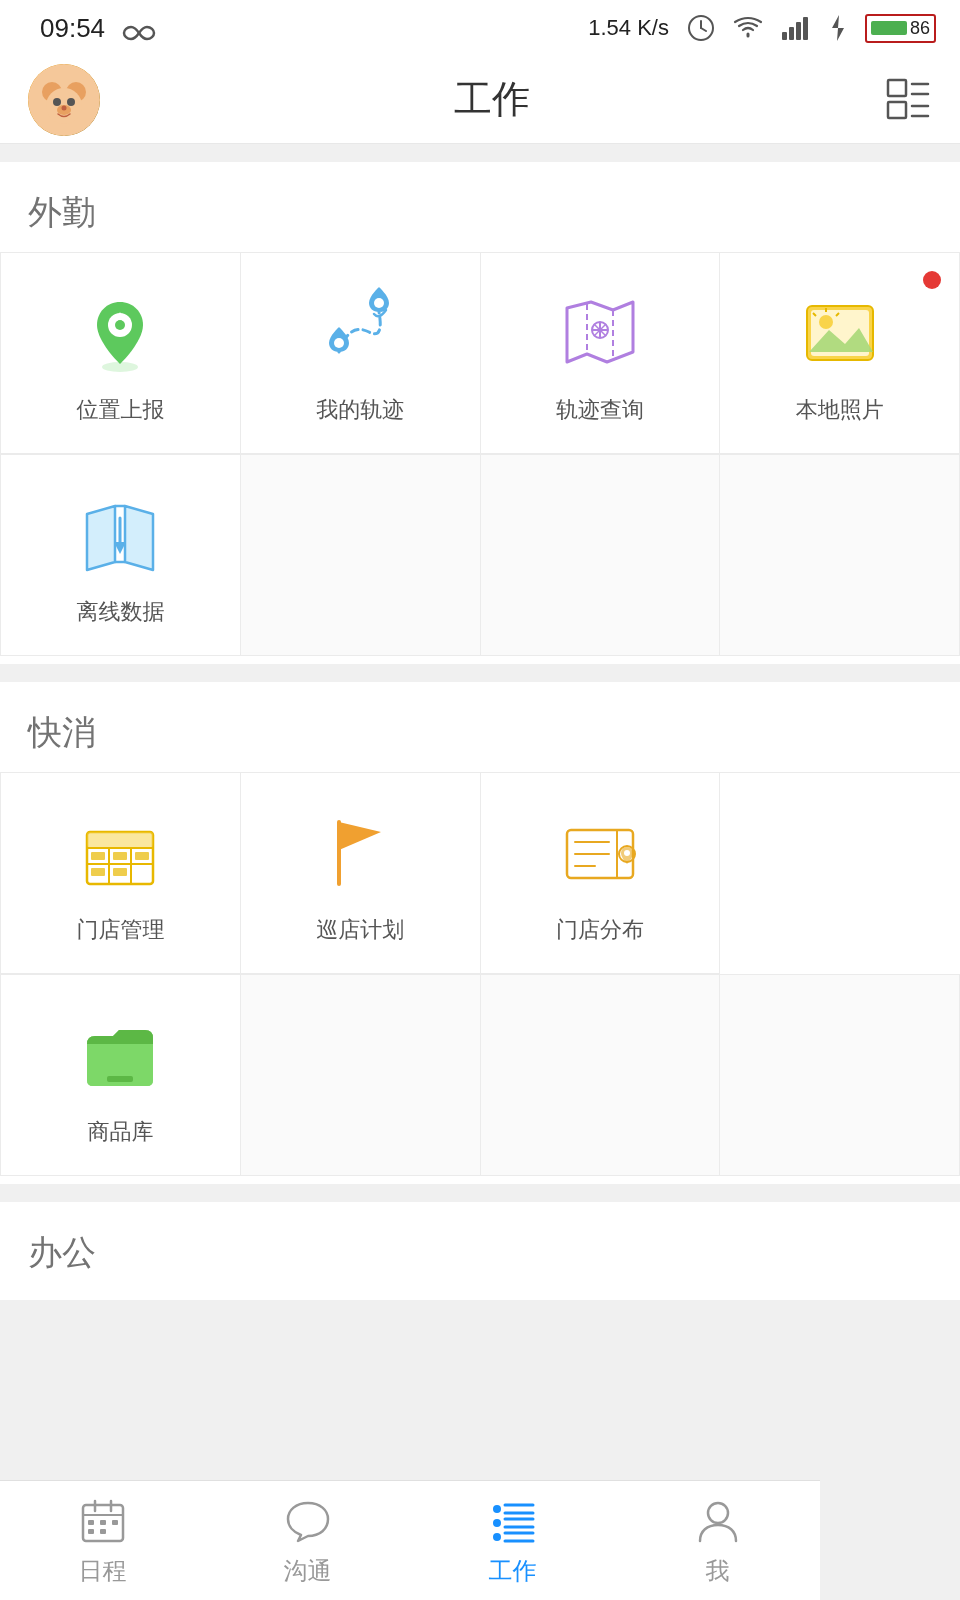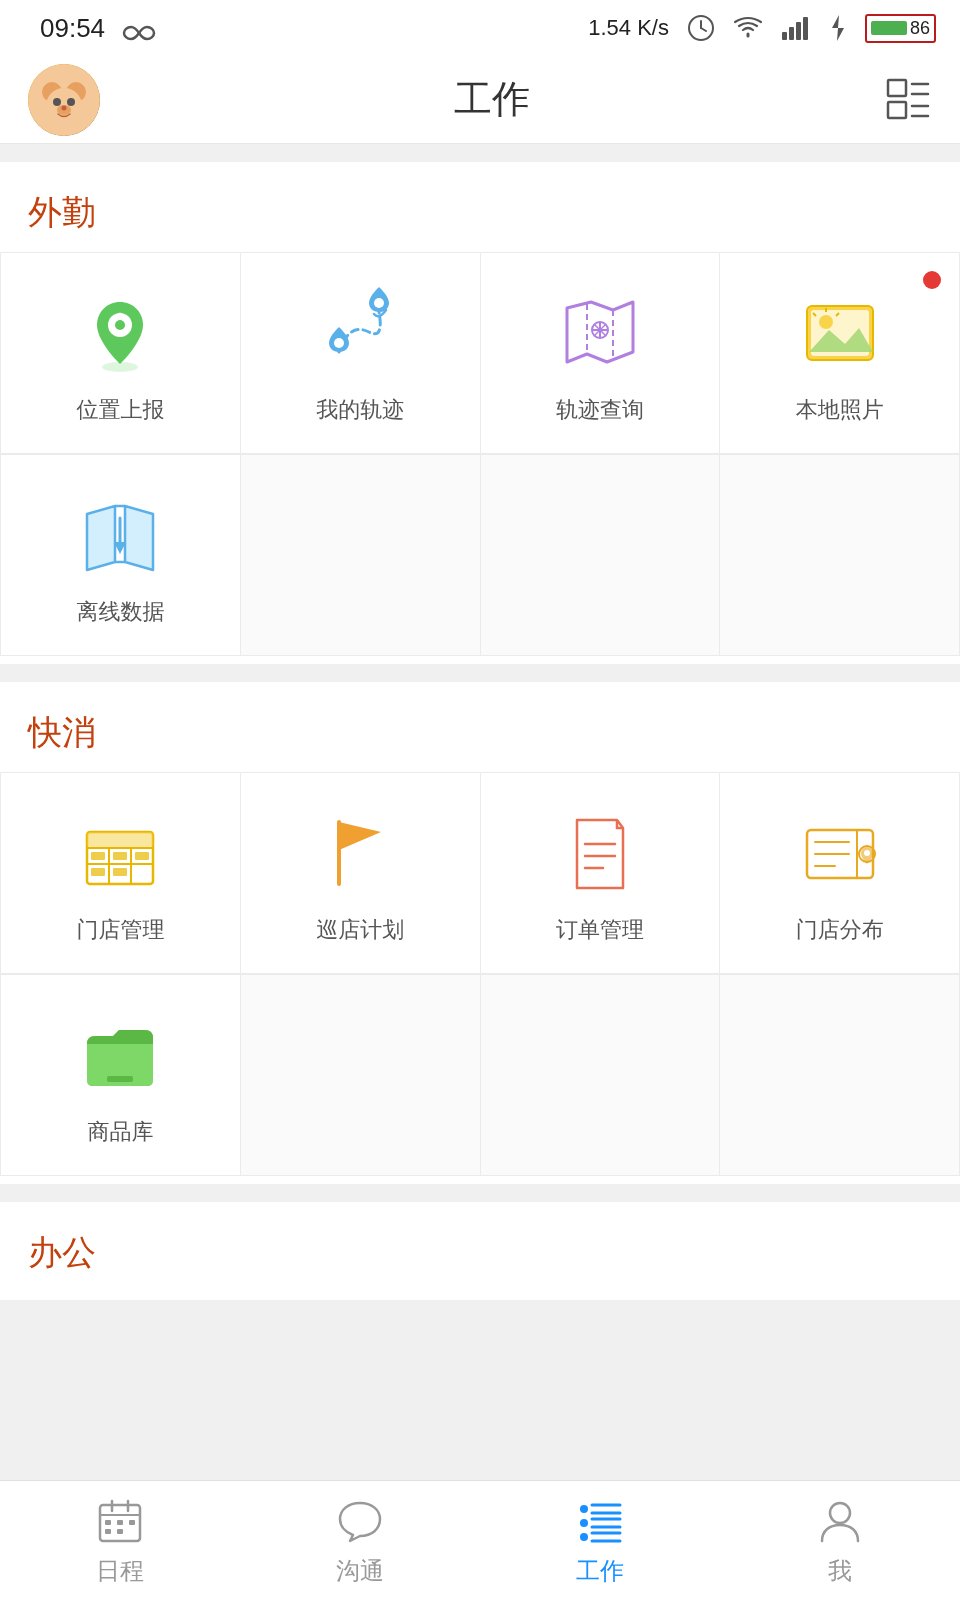--- a/index.html
+++ b/index.html
@@ -64,21 +64,21 @@
       background: #f0f0f0;
     }
 
     
     .section {
       background: #fff;
       padding-bottom: 8px;
     }
     .section-title {
       font-size: 34px;
-      color: #c2410c;
+      color: #737373;
       padding: 28px 28px 16px;
       font-weight: 400;
     }
 
     
     .icon-grid {
       display: grid;
       grid-template-columns: repeat(4, 1fr);
       border-top: 1px solid #ebebeb;
       border-left: 1px solid #ebebeb;
@@ -115,21 +115,21 @@
       border-radius: 50%;
     }
 
     
     svg { overflow: visible; }
 
     
     .bottom-nav {
       position: fixed;
       bottom: 0; left: 0;
-      width: 960px;
+      width: 820px;
       height: 120px;
       background: #fff;
       border-top: 1px solid #e0e0e0;
       display: flex;
       align-items: center;
     }
     .nav-item {
       flex: 1;
       display: flex;
       flex-direction: column;
@@ -355,34 +355,20 @@
       <div class="icon-img">
         <svg width="82" height="82" viewBox="0 0 82 82">
 
           <line x1="20" y1="10" x2="20" y2="72" stroke="#f0a030" stroke-width="4" stroke-linecap="round"></line>
           <path d="M20 10 L62 20 L20 38 Z" fill="#f0a030"></path>
         </svg>
       </div>
       <span class="icon-label">巡店计划</span>
     </div>
 
-    <div class="icon-item">
-      <div class="icon-img">
-        <svg width="82" height="82" viewBox="0 0 82 82">
-
-          <path d="M18 8 L58 8 L64 16 L64 76 L18 76 Z" fill="none" stroke="#e87050" stroke-width="2.5" stroke-linejoin="round"></path>
-          <path d="M58 8 L58 16 L64 16" fill="none" stroke="#e87050" stroke-width="2.5"></path>
-
-          <line x1="26" y1="32" x2="56" y2="32" stroke="#e87050" stroke-width="2.5" stroke-linecap="round"></line>
-          <line x1="26" y1="44" x2="56" y2="44" stroke="#e87050" stroke-width="2.5" stroke-linecap="round"></line>
-          <line x1="26" y1="56" x2="44" y2="56" stroke="#e87050" stroke-width="2.5" stroke-linecap="round"></line>
-        </svg>
-      </div>
-      <span class="icon-label">订单管理</span>
-    </div>
 
     <div class="icon-item">
       <div class="icon-img">
         <svg width="82" height="82" viewBox="0 0 82 82">
 
           <rect x="8" y="18" width="66" height="48" rx="4" fill="none" stroke="#e8a820" stroke-width="2.5"></rect>
 
           <line x1="58" y1="18" x2="58" y2="66" stroke="#e8a820" stroke-width="2"></line>
 
           <circle cx="68" cy="42" r="8" fill="none" stroke="#e8a820" stroke-width="2"></circle>

